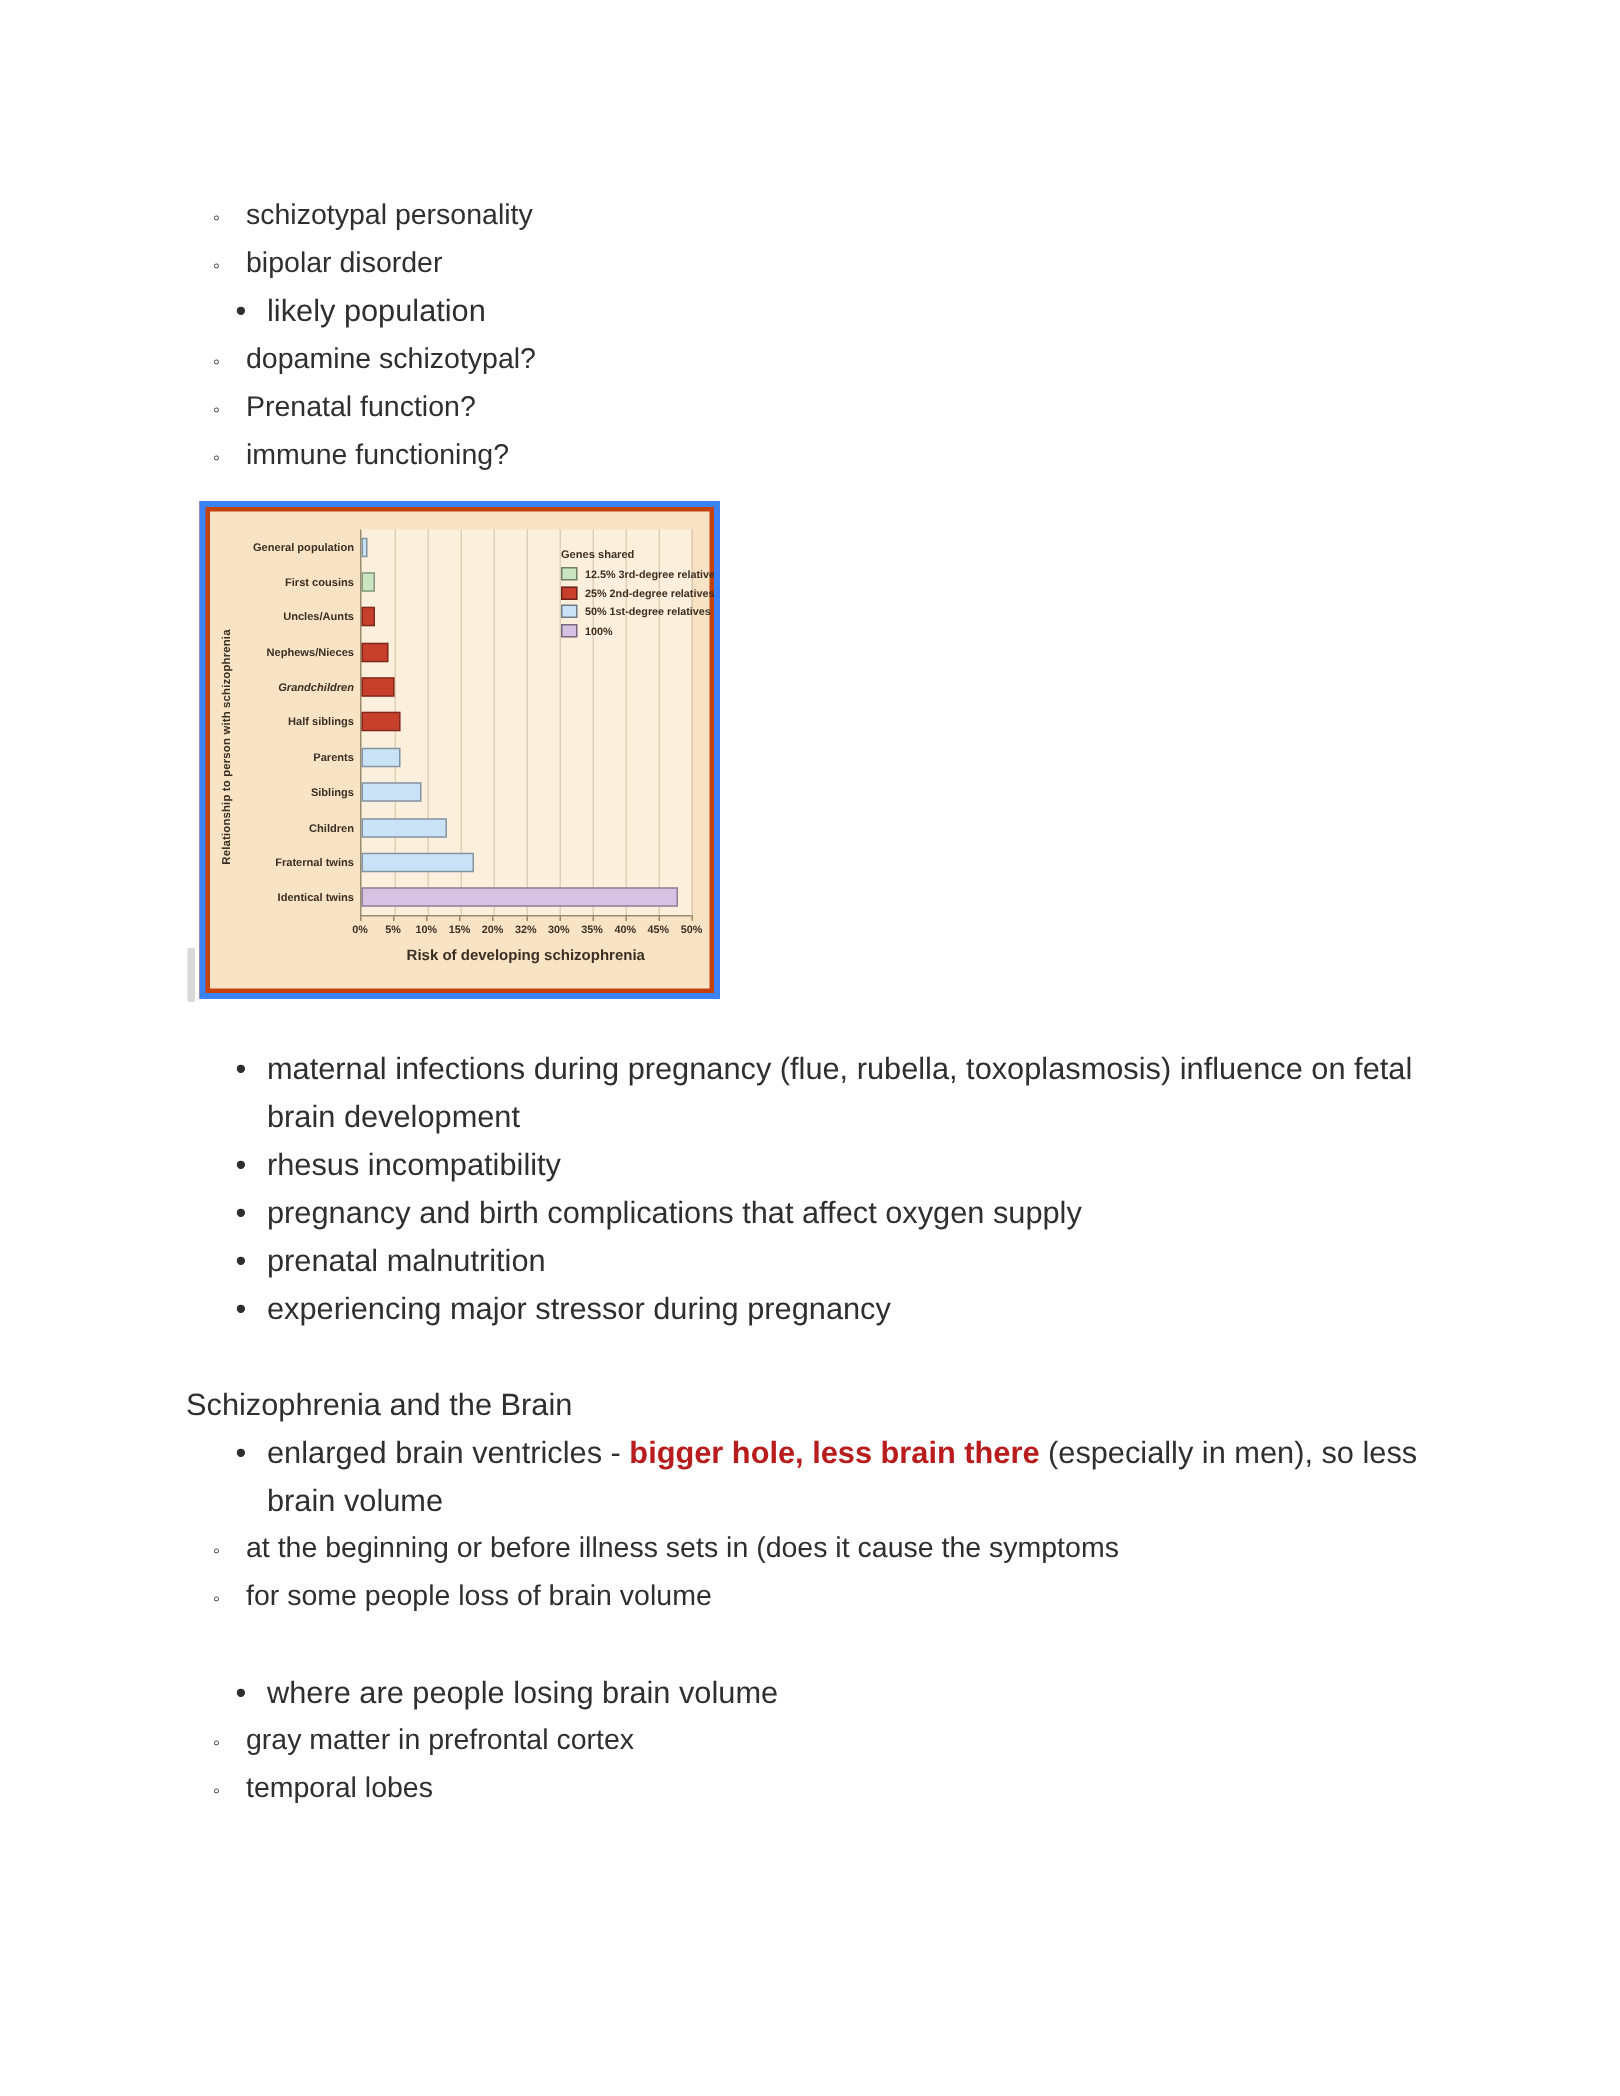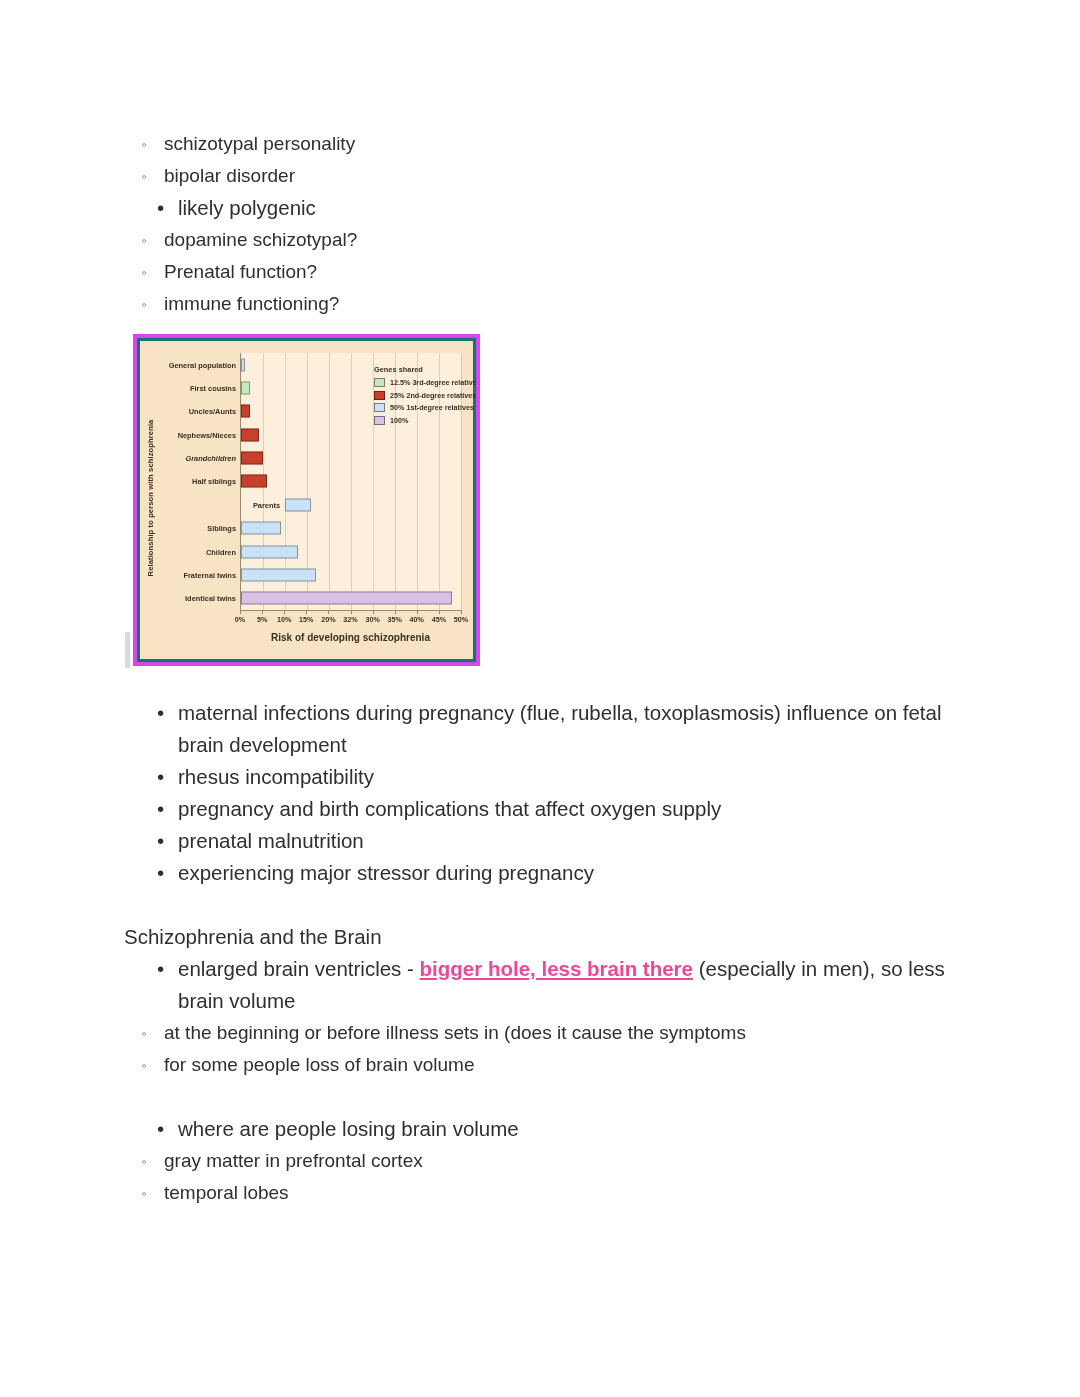--- a/index.html
+++ b/index.html
@@ -56,21 +56,21 @@
   }
   li.b2 > .bullet {
     position: absolute;
     left: 18px;
     top: 0;
     font-size: 13px;
     line-height: 33px;
     color: #2f2f2f;
   }
   .txt { display: inline; }
-  .bold { font-weight: bold; color: #ec4899; text-decoration: underline; }
+  .bold { font-weight: bold; color: #b91c1c; }
 
   .gap { height: 32px; }
 
   
   .figure-wrap {
     position: absolute;
     left: 133px;
     top: 334px;
     width: 347px;
     height: 332px;
@@ -80,22 +80,22 @@
     left: -8px;
     top: 298px;
     width: 5px;
     height: 36px;
     background: #d9d9d9;
     border-radius: 1px;
   }
   .chart-frame {
     position: absolute;
     inset: 0;
-    border: 4px solid #d946ef;
-    background: #0f766e;
+    border: 4px solid #3b82f6;
+    background: #c2410c;
     overflow: hidden;
   }
   .chart-inner {
     position: absolute;
     inset: 3px;
     background: #f8e3c5;
   }
 
   .yaxis-title {
     position: absolute;
@@ -230,21 +230,21 @@
         <span class="txt">schizotypal personality</span>
       </li>
       <li class="b2">
         <span class="bullet">◦</span>
         <span class="txt">bipolar disorder</span>
       </li>
     </ul>
     <ul class="lvl1">
       <li class="b1">
         <span class="bullet">•</span>
-        <span class="txt">likely polygenic</span>
+        <span class="txt">likely population</span>
       </li>
     </ul>
     <ul class="lvl2">
       <li class="b2">
         <span class="bullet">◦</span>
         <span class="txt">dopamine schizotypal?</span>
       </li>
       <li class="b2">
         <span class="bullet">◦</span>
         <span class="txt">Prenatal function?</span>
@@ -359,21 +359,21 @@
                 <div class="bar" style="width: 8%; background: rgb(200, 64, 44); top: 50%; transform: translateY(-50%);"></div>
               </div>
               <div class="row" style="top: 36.3636%; height: 9.09091%; width: 100%;">
                 <div class="cat-label" style="top: 50%; transform: translateY(-50%); font-style: italic;">Grandchildren</div>
                 <div class="bar" style="width: 10%; background: rgb(200, 64, 44); top: 50%; transform: translateY(-50%);"></div>
               </div>
               <div class="row" style="top: 45.4545%; height: 9.09091%; width: 100%;">
                 <div class="cat-label" style="top: 50%; transform: translateY(-50%);">Half siblings</div>
                 <div class="bar" style="width: 12%; background: rgb(200, 64, 44); top: 50%; transform: translateY(-50%);"></div>
               </div>
-              <div class="row" style="top: 54.5455%; height: 9.09091%; width: 100%; margin-left: 44px;">
+              <div class="row" style="top: 54.5455%; height: 9.09091%; width: 100%;">
                 <div class="cat-label" style="top: 50%; transform: translateY(-50%);">Parents</div>
                 <div class="bar" style="width: 12%; background: rgb(201, 226, 245); top: 50%; transform: translateY(-50%);"></div>
               </div>
               <div class="row" style="top: 63.6364%; height: 9.09091%; width: 100%;">
                 <div class="cat-label" style="top: 50%; transform: translateY(-50%);">Siblings</div>
                 <div class="bar" style="width: 18%; background: rgb(201, 226, 245); top: 50%; transform: translateY(-50%);"></div>
               </div>
               <div class="row" style="top: 72.7273%; height: 9.09091%; width: 100%;">
                 <div class="cat-label" style="top: 50%; transform: translateY(-50%);">Children</div>
                 <div class="bar" style="width: 26%; background: rgb(201, 226, 245); top: 50%; transform: translateY(-50%);"></div>

